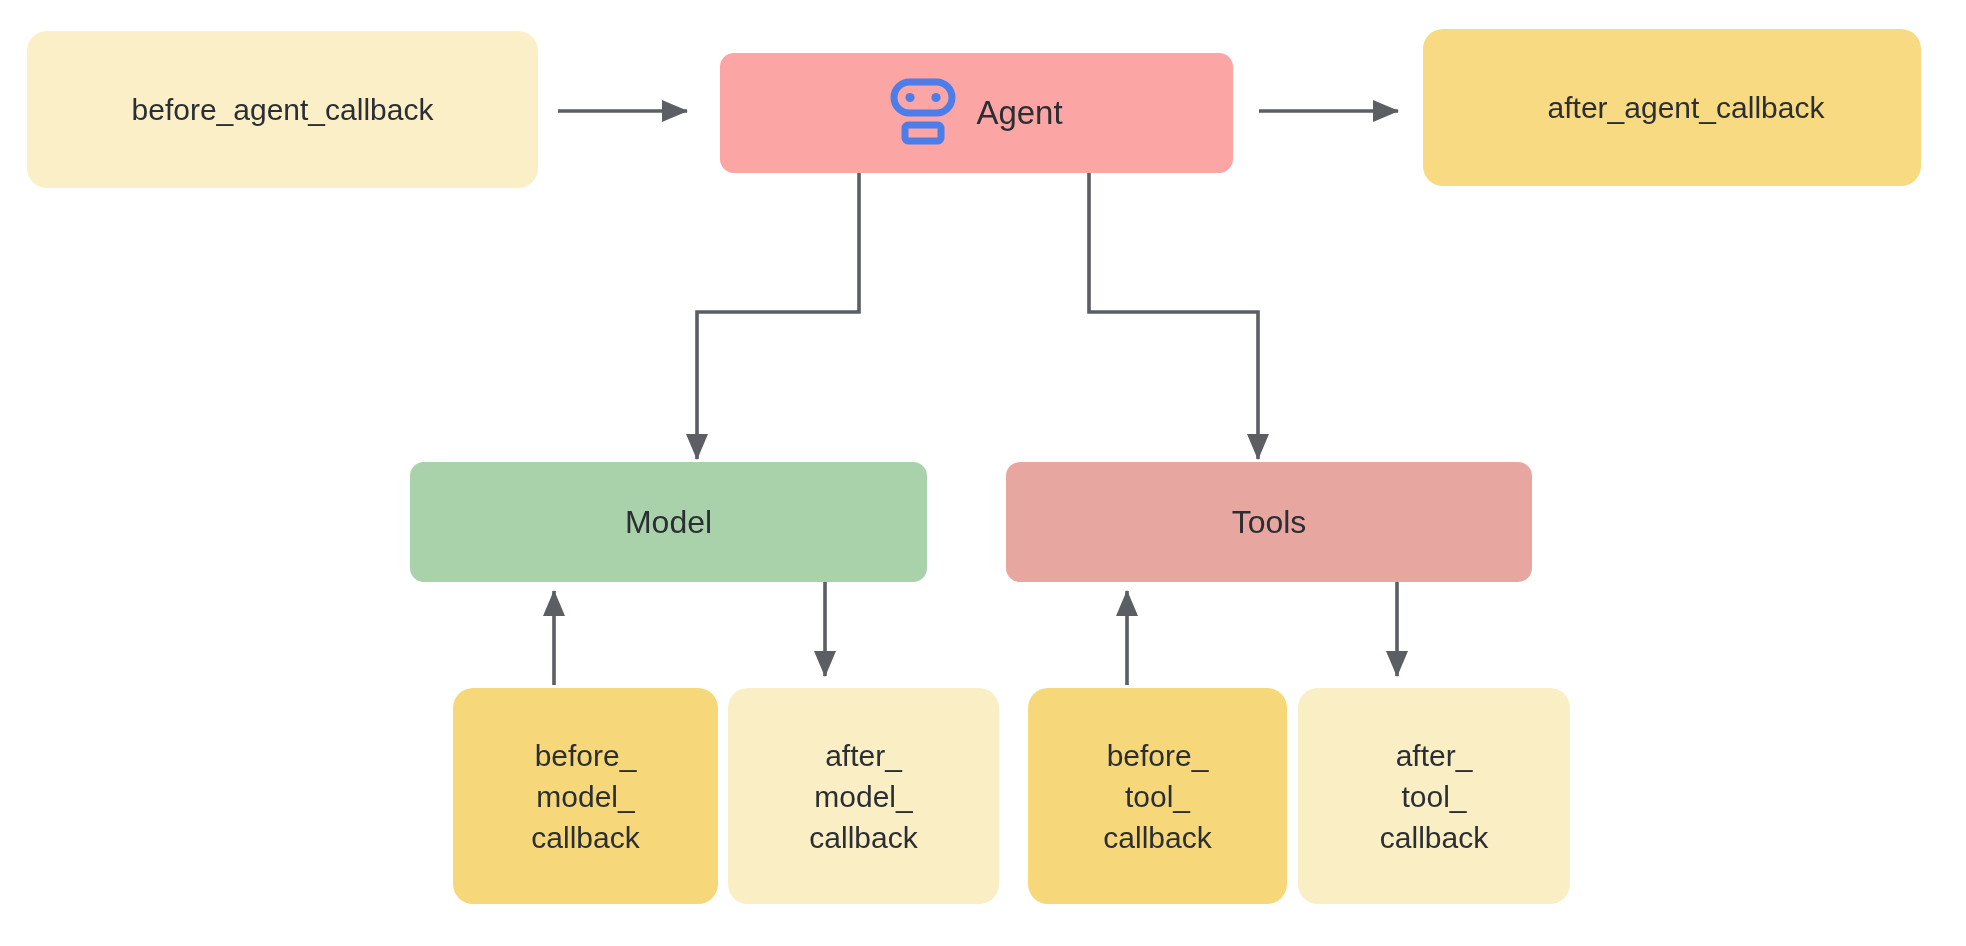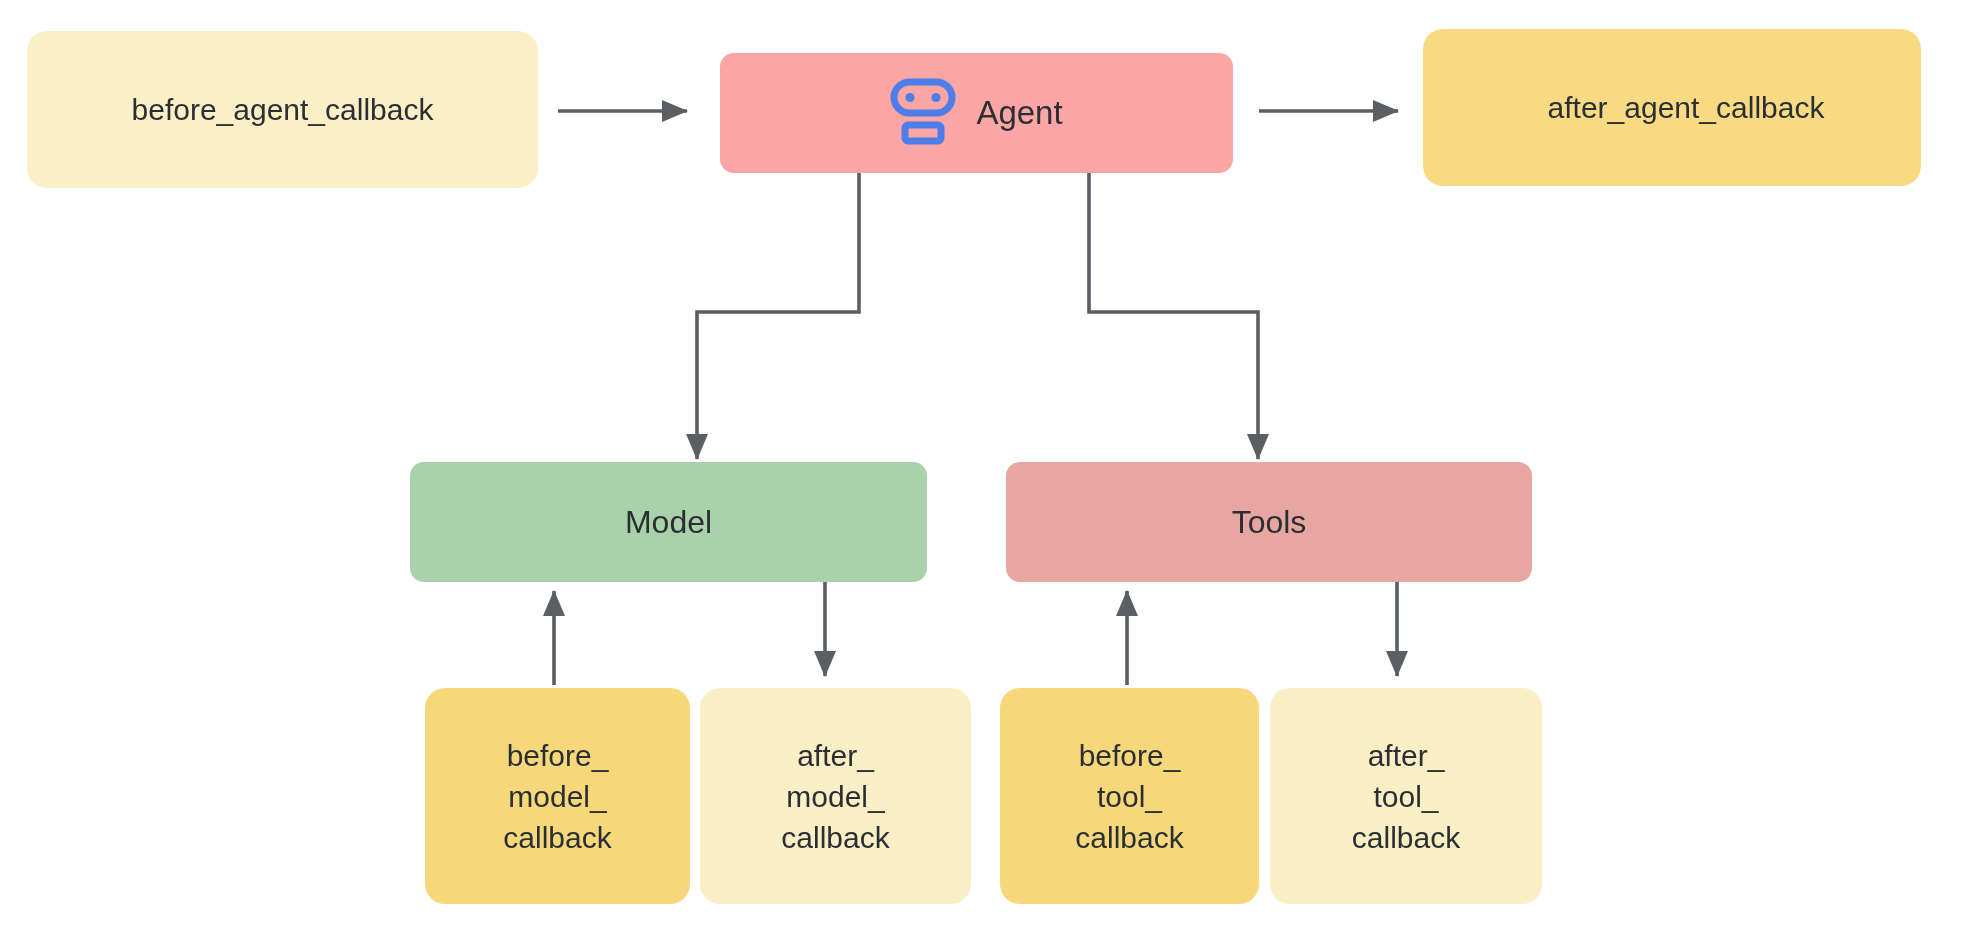--- a/index.html
+++ b/index.html
@@ -28,20 +28,21 @@
     align-items: center;
     justify-content: center;
     color: #2b2f33;
     box-sizing: border-box;
   }
   .node .label { white-space: nowrap; }
   .node-multiline {
     flex-direction: column;
     font-size: 30px;
     line-height: 41px;
+    margin-left: 28px;
   }
   
   .n-before-agent { left: 27px;   top: 31px;  width: 511px; height: 157px; border-radius: 20px; font-size: 30px; }
   .n-agent        { left: 720px;  top: 45px;  width: 513px; height: 120px; border-radius: 14px; font-size: 33px; gap: 20px; }
   .n-after-agent  { left: 1423px; top: 29px;  width: 498px; height: 157px; border-radius: 20px; font-size: 30px; padding-left: 28px; }
   .n-model        { left: 410px;  top: 462px; width: 517px; height: 120px; border-radius: 14px; font-size: 32px; }
   .n-tools        { left: 1006px; top: 462px; width: 526px; height: 120px; border-radius: 14px; font-size: 32px; }
   .n-before-model { left: 425px;  top: 688px; width: 265px; height: 216px; border-radius: 20px; }
   .n-after-model  { left: 700px;  top: 688px; width: 271px; height: 216px; border-radius: 20px; }
   .n-before-tool  { left: 1000px; top: 688px; width: 259px; height: 216px; border-radius: 20px; }

